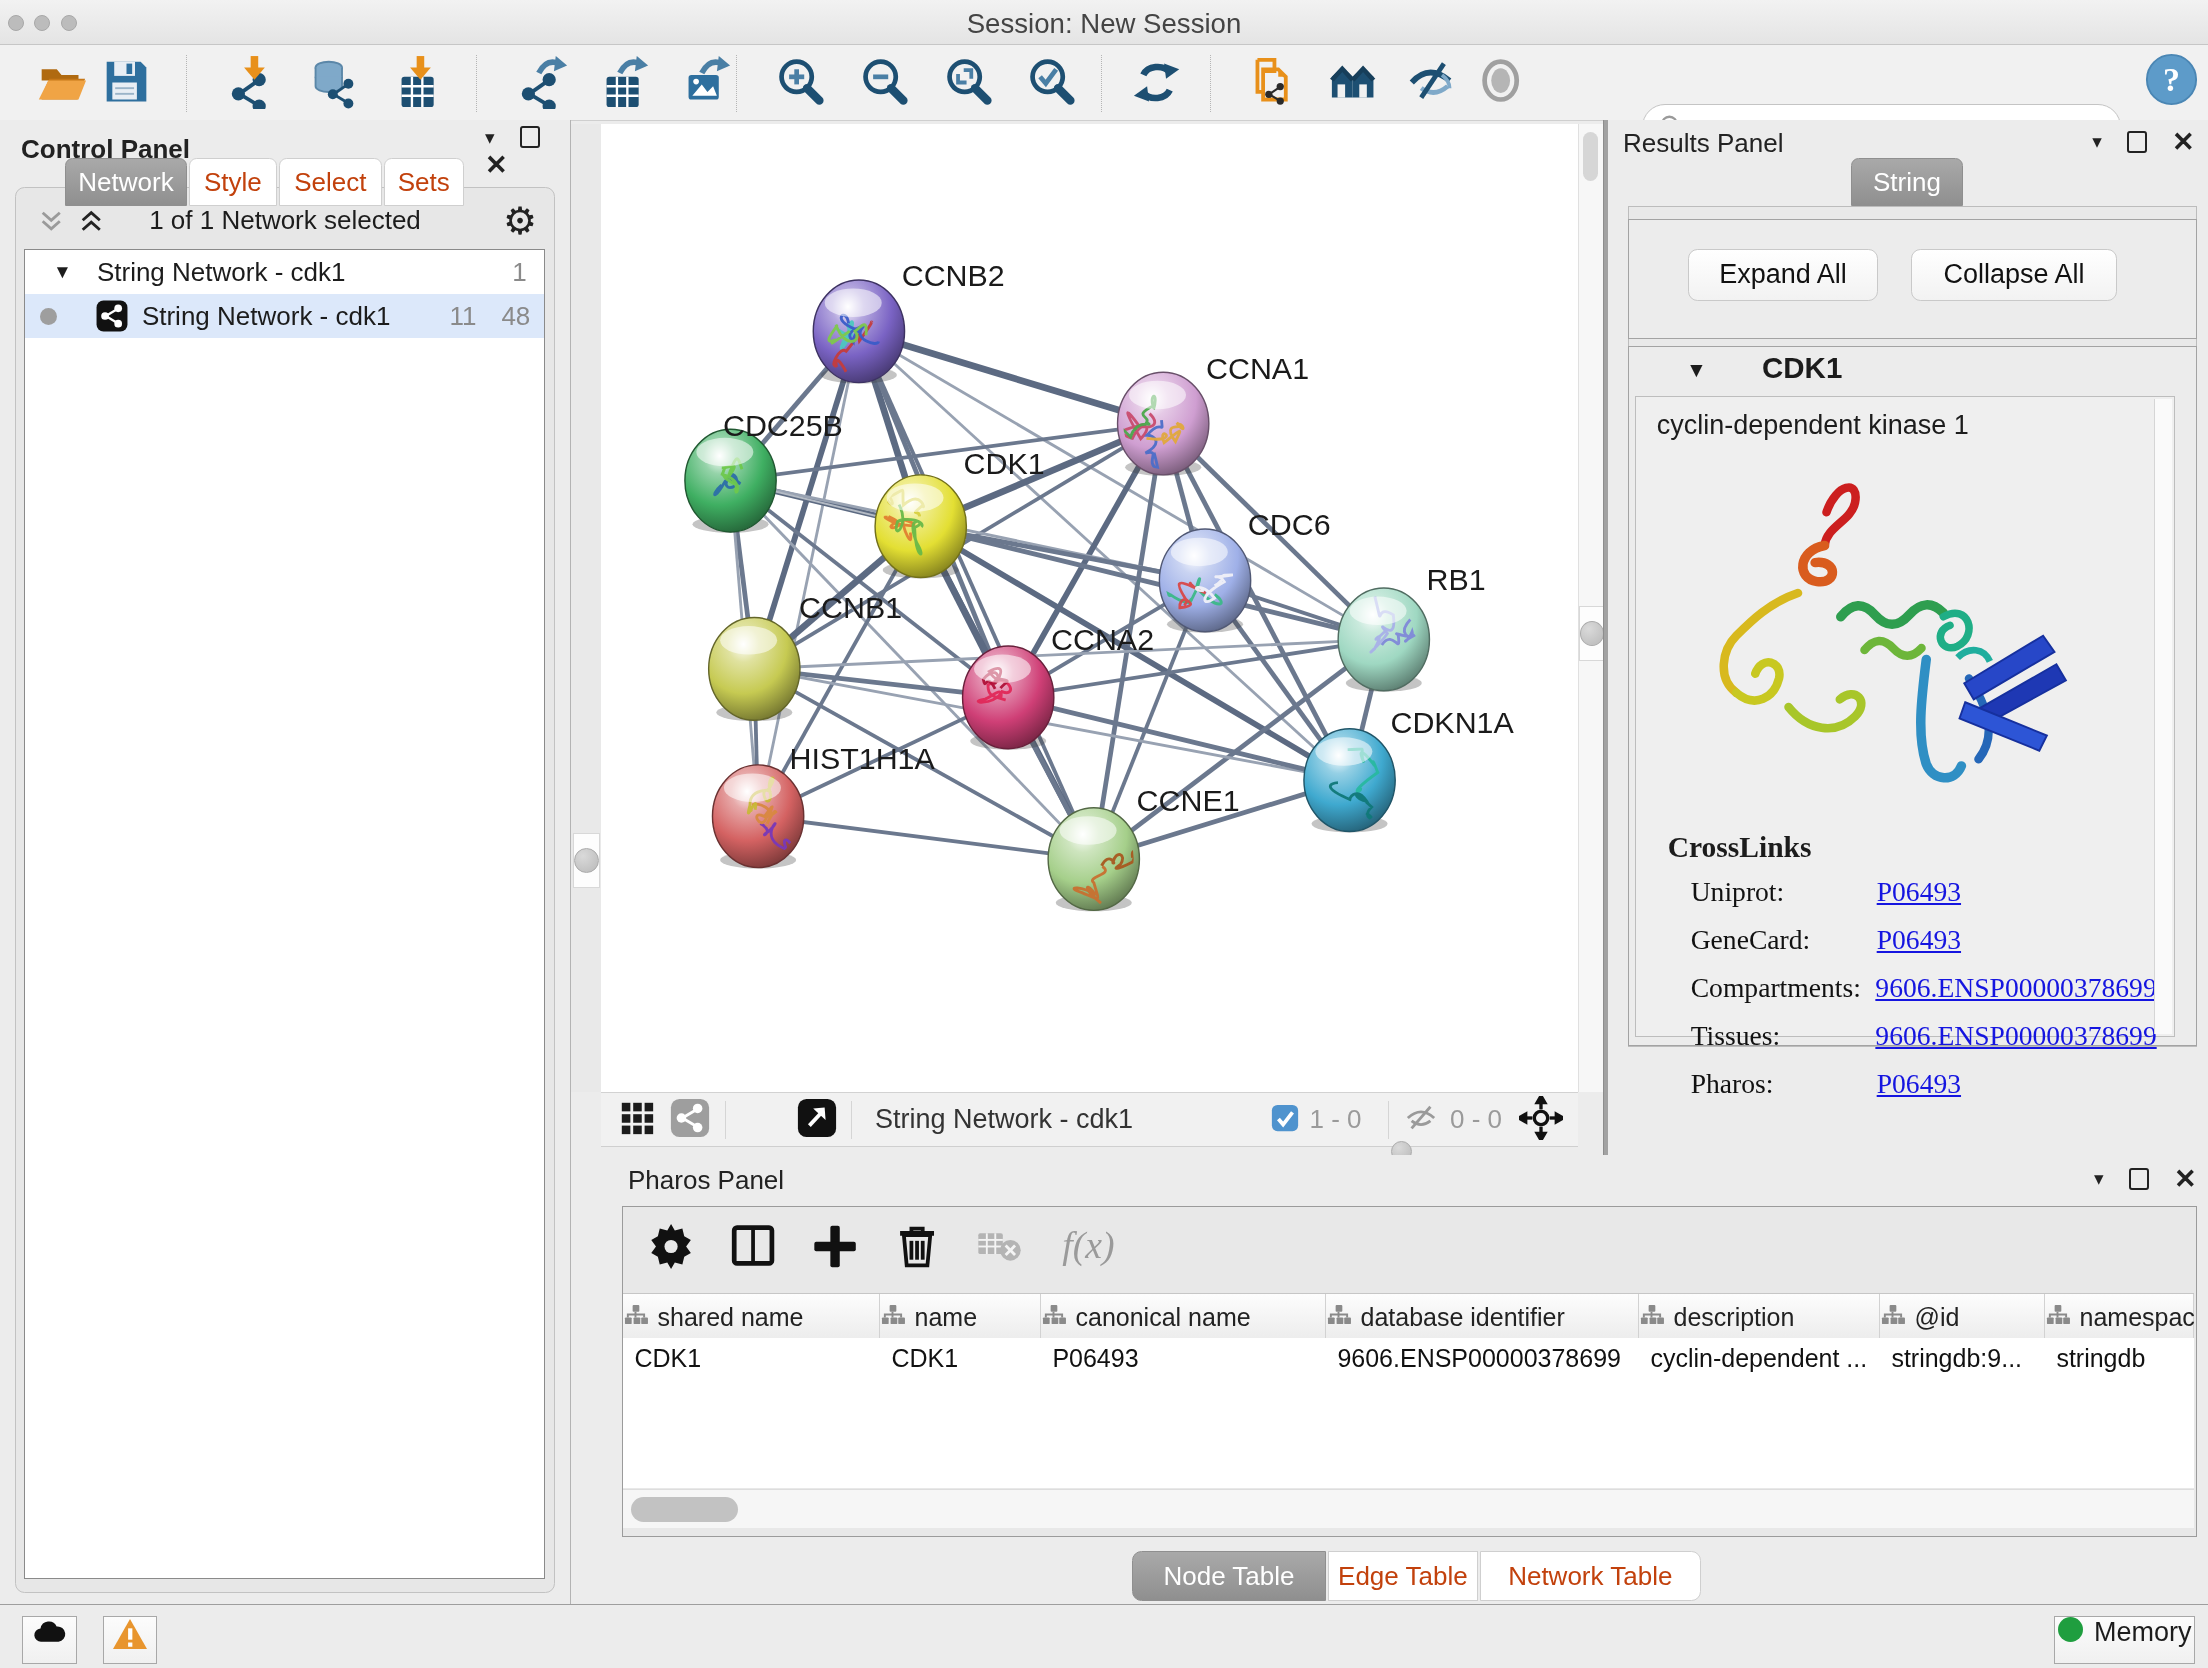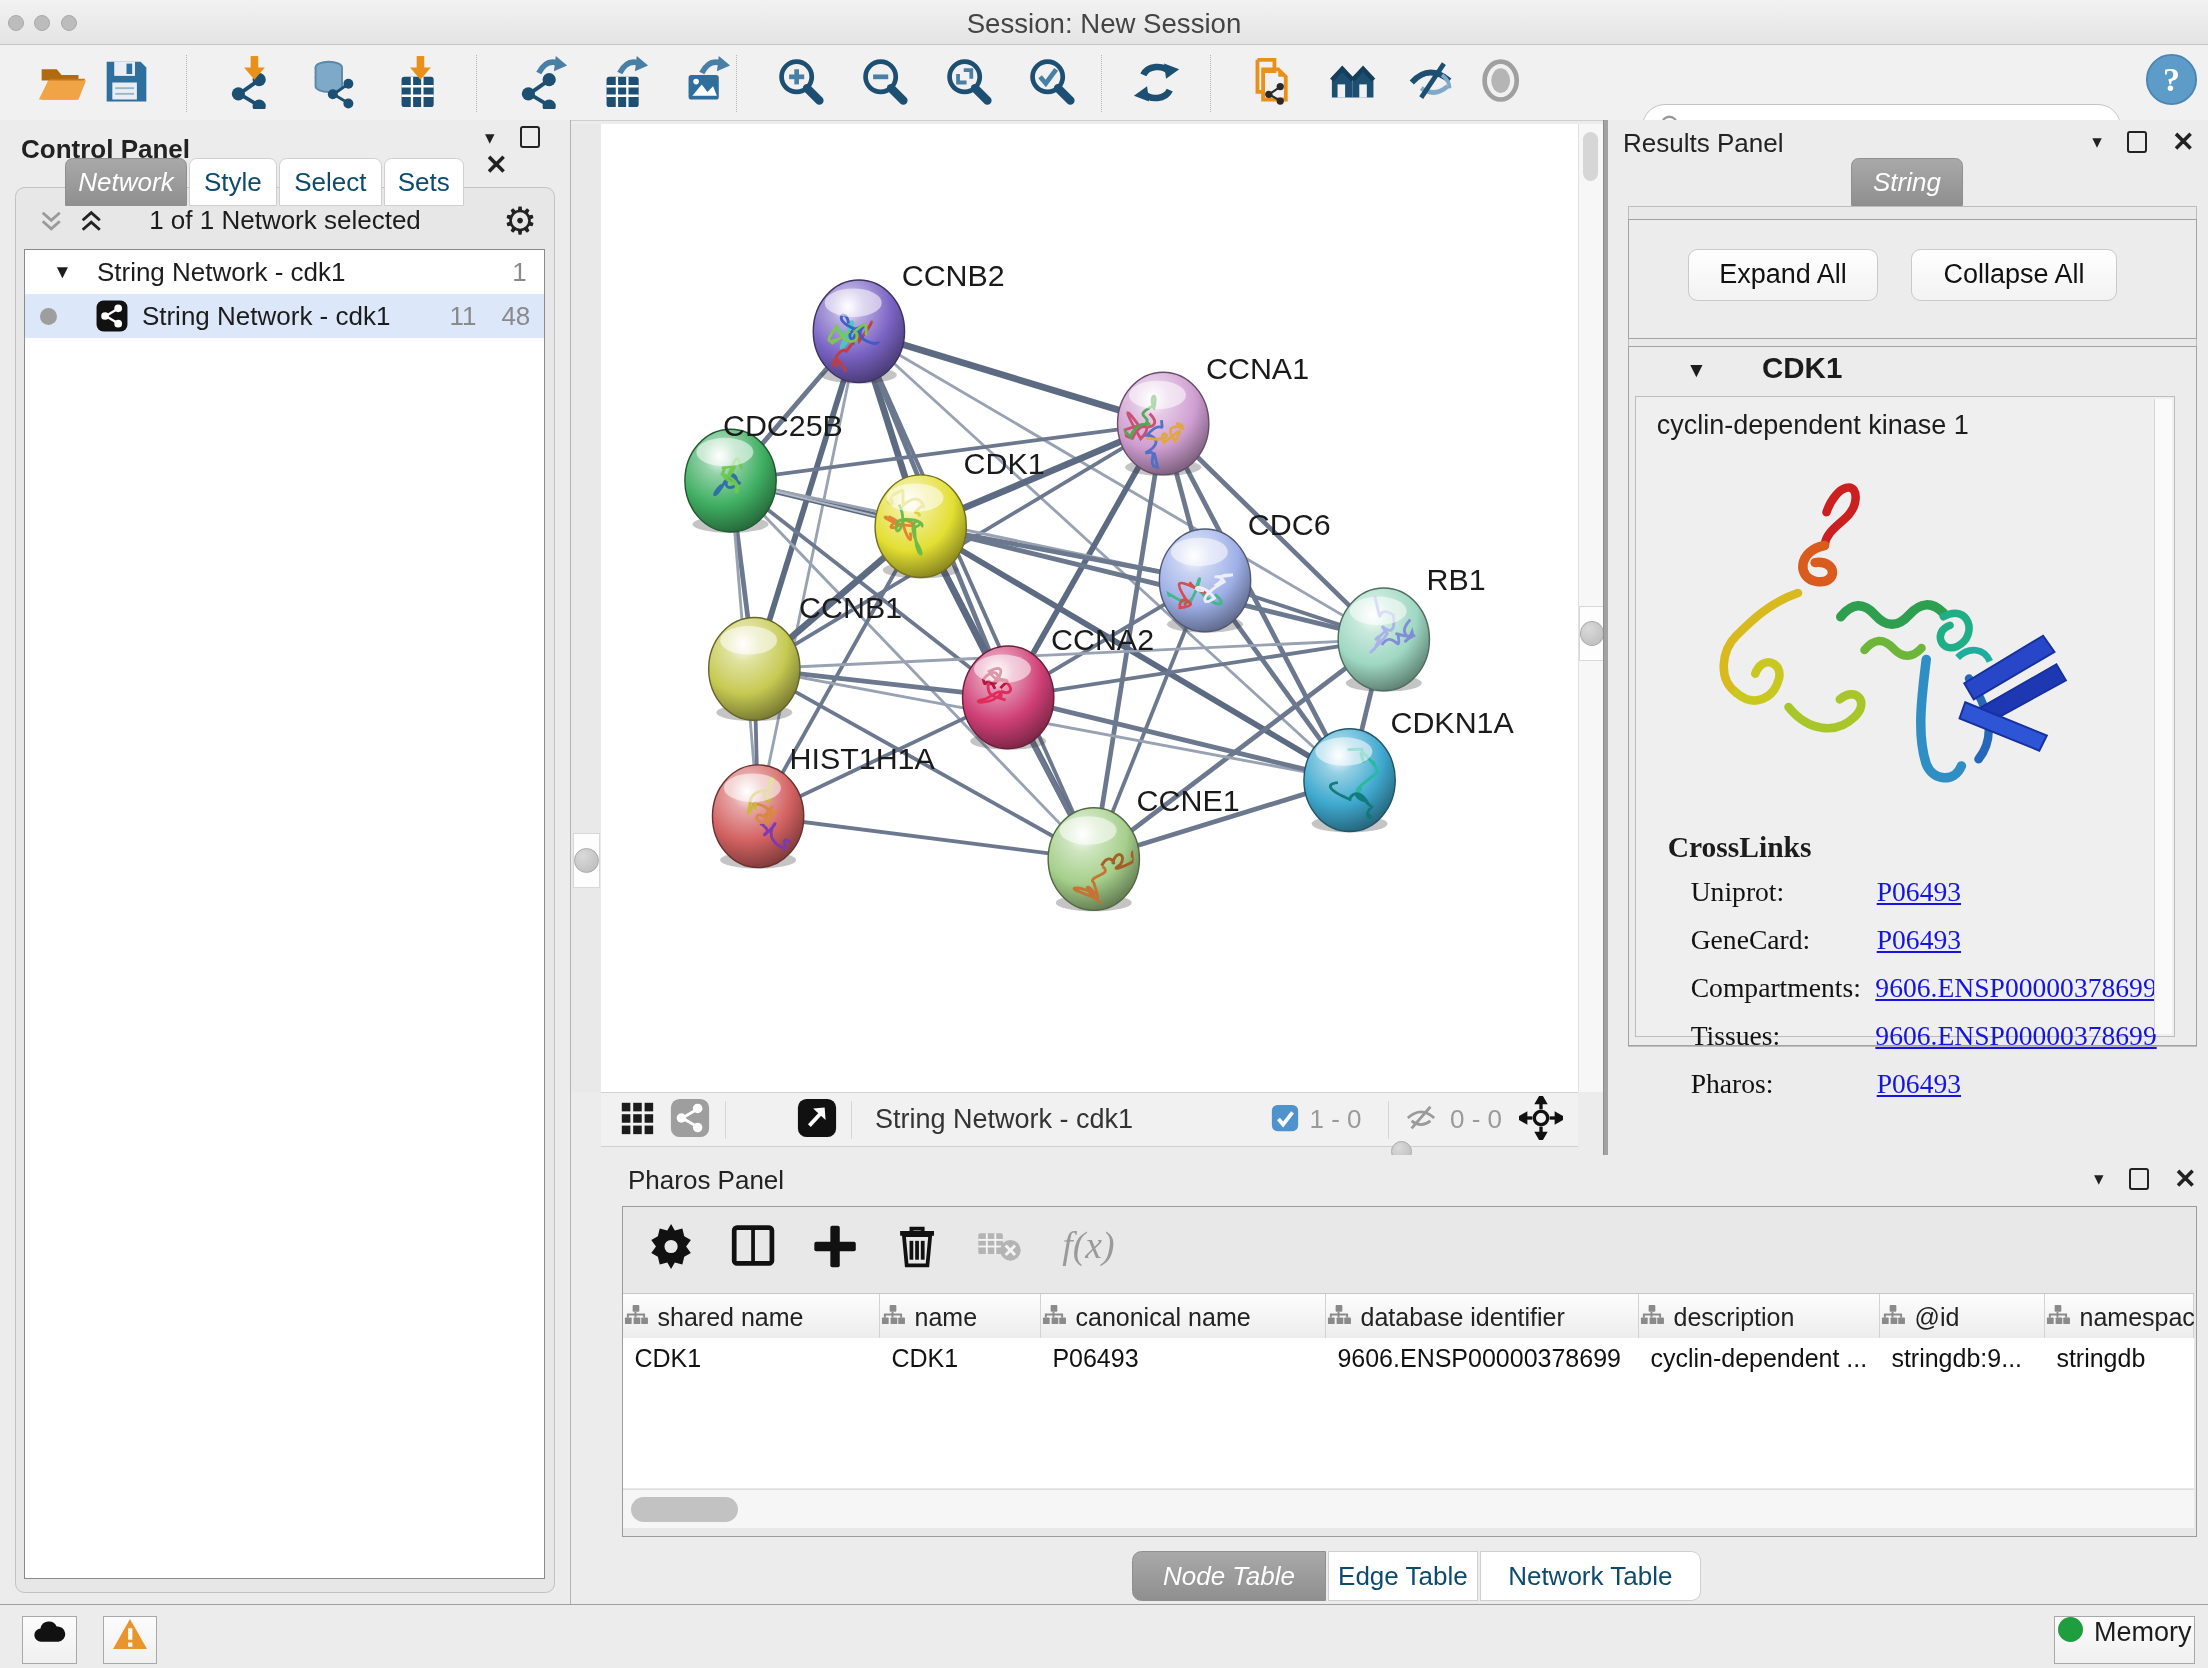--- a/index.html
+++ b/index.html
@@ -14,22 +14,22 @@
   .tb-ico{position:absolute;top:11.4px;width:55px;height:53px;display:flex;align-items:center;justify-content:center;}
   .tb-sep{position:absolute;top:9.5px;height:57px;width:0;border-left:1.9px dotted #b5b5b5;}
   #search-box{position:absolute;left:1642px;top:59px;width:479px;height:46px;background:#fff;border:1.9px solid #c4c4c4;border-radius:25px;display:flex;align-items:center;padding-left:15px;box-sizing:border-box;}
   
   .panel-title{font-size:26px;color:#222;}
   .hdr-ico{display:inline-block;margin-left:21px;color:#222;font-size:23px;vertical-align:middle;}
   .sq-ico{display:inline-block;width:16px;height:18px;border:2.4px solid #222;border-radius:2.9px;}
   .x-ico{font-size:27px;font-weight:bold;}
   .tri{font-size:19px;}
   
-  .tab{display:inline-block;text-align:center;font-size:26px;padding:7.6px 0;border:1px solid #cfcfcf;background:#fff;color:#0c4a6e;border-radius:7.6px 7.6px 0 0;box-sizing:border-box;}
-  .tab.sel{background:linear-gradient(#a9a9a9,#8f8f8f);color:#fff;border-color:#8f8f8f;font-style:italic;}
+  .tab{display:inline-block;text-align:center;font-size:26px;padding:7.6px 0;border:1px solid #cfcfcf;background:#fff;color:#c2410c;border-radius:7.6px 7.6px 0 0;box-sizing:border-box;}
+  .tab.sel{background:linear-gradient(#a9a9a9,#8f8f8f);color:#fff;border-color:#8f8f8f;}
   
   #control{left:0;top:120px;width:571px;height:1484px;background:#ececec;border-right:1.9px solid #b3b3b3;box-sizing:border-box;}
   #ctl-box{position:absolute;left:15px;top:67px;width:540px;height:1406px;background:#e7e7e7;border:1.9px solid #c2c2c2;border-radius:9.5px;box-sizing:border-box;}
   #tree-box{position:absolute;left:7.6px;top:61px;width:521px;height:1330px;background:#fff;border:1.9px solid #8a8a8a;box-sizing:border-box;overflow:hidden;}
   .tree-row{height:44px;display:flex;align-items:center;font-size:26px;}
   .tree-row.sel{background:#dce8fa;}
   .cnt{color:#8a8a8a;}
   
   #canvas{left:601px;top:124px;width:977px;height:968px;background:#fff;}
   #left-strip{left:571px;top:124px;width:30px;height:968px;background:#e9e9e9;}

